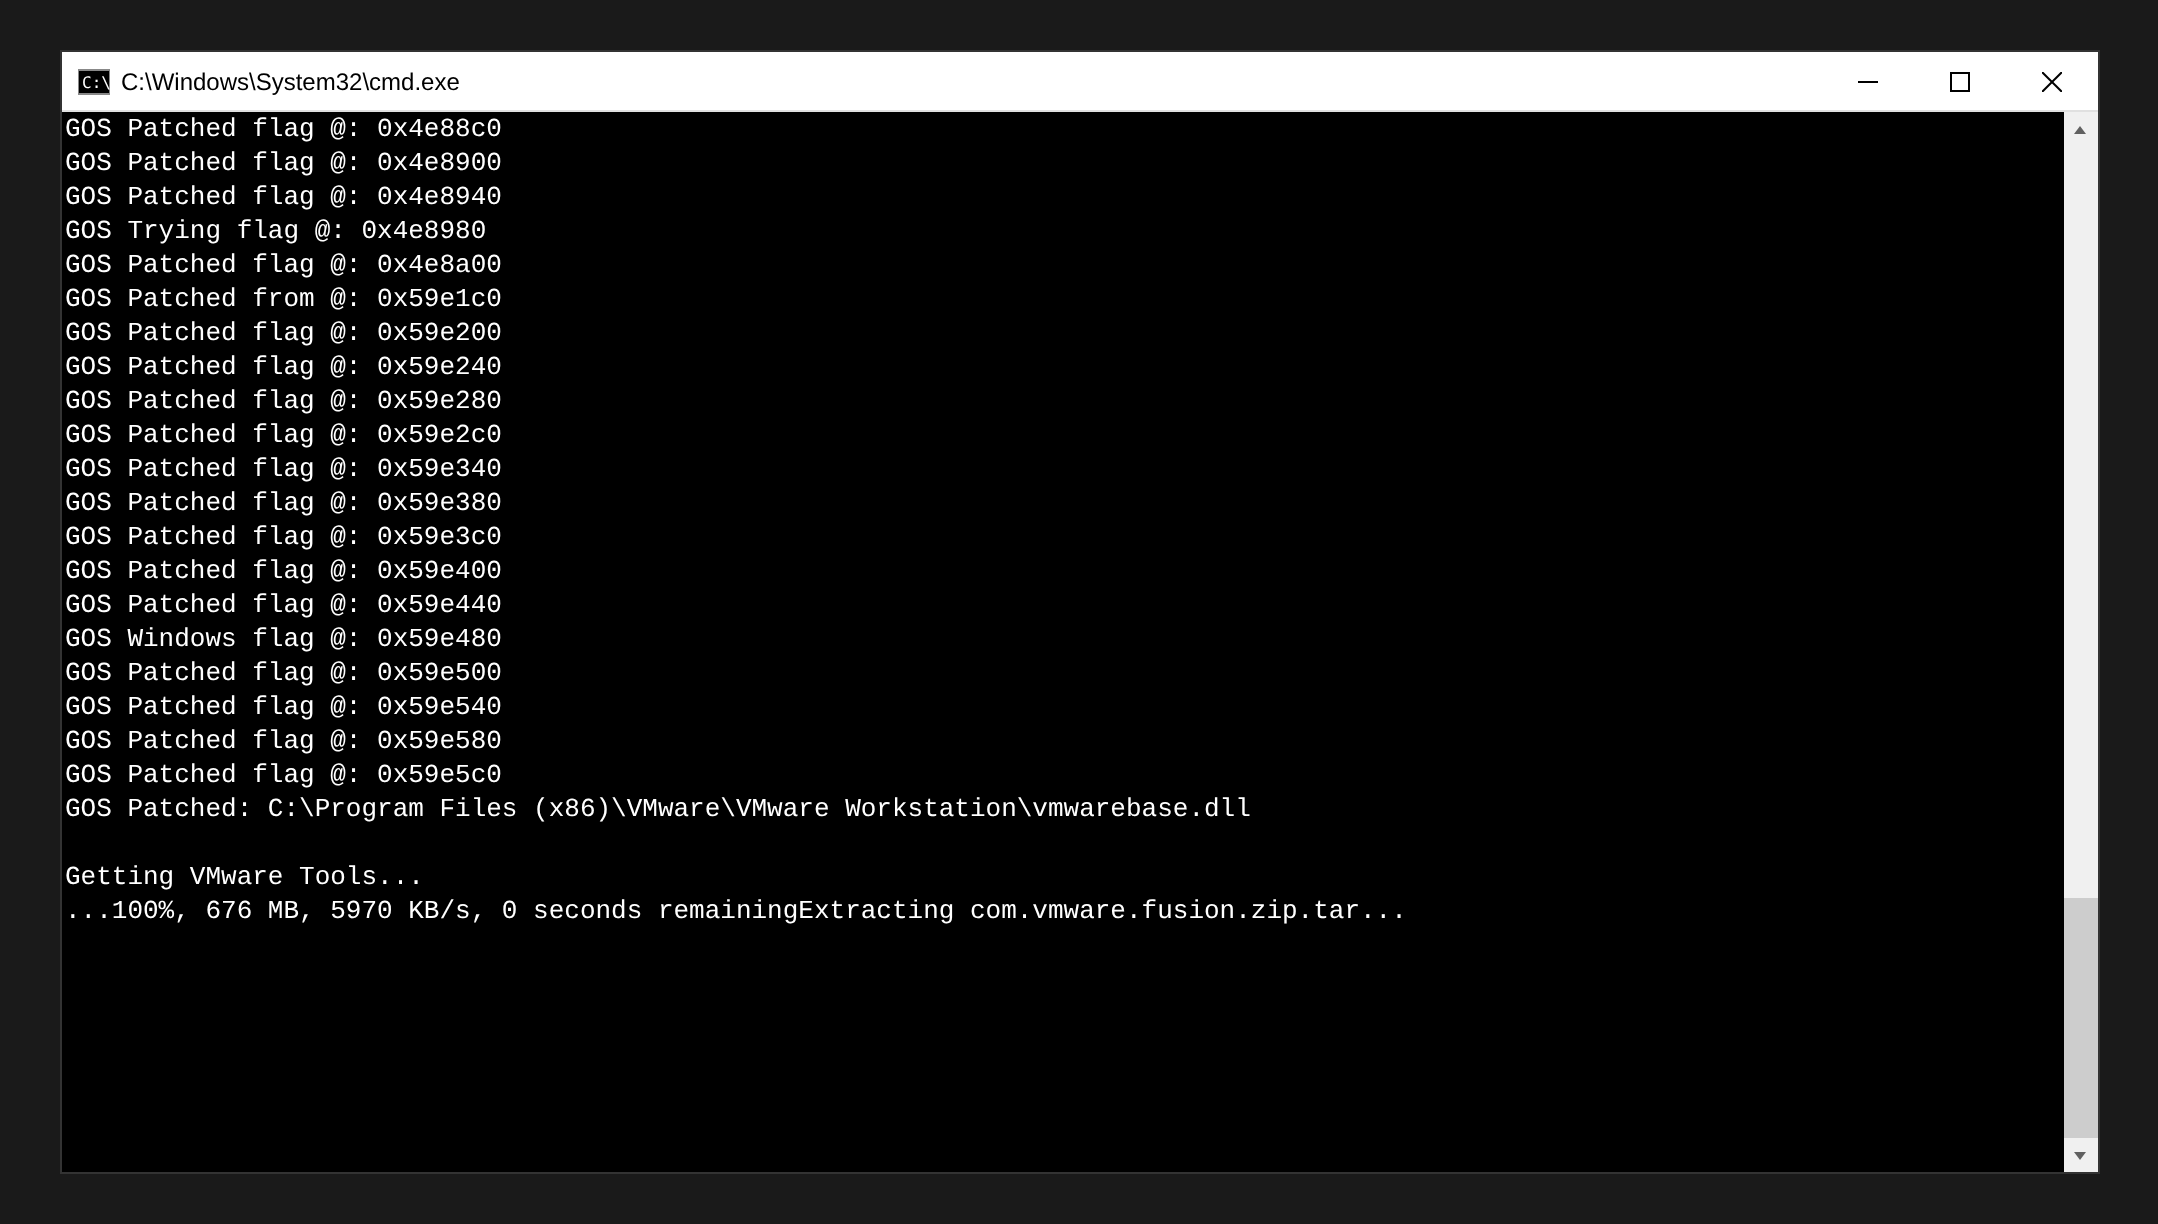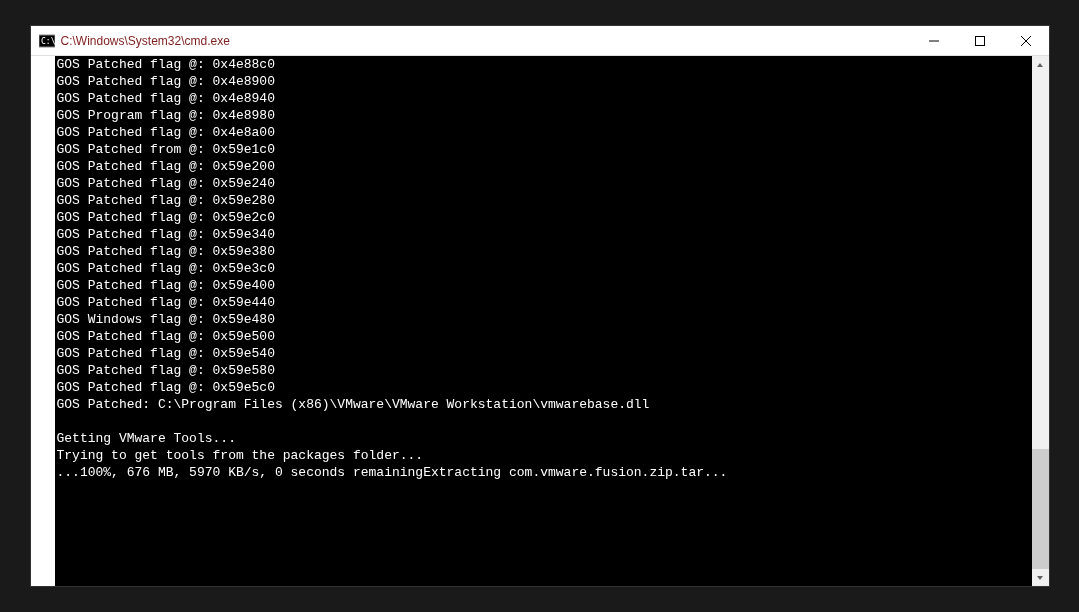--- a/index.html
+++ b/index.html
@@ -39,21 +39,21 @@
       display: inline-flex;
       align-items: center;
       justify-content: center;
     }
     .titlebar-icon svg {
       width: 16px;
       height: 16px;
     }
     .titlebar-text {
       font-size: 12px;
-      color: #7f1d1d;
+      color: #000000;
       font-family: 'Segoe UI', Tahoma, sans-serif;
       flex: 0 0 auto;
     }
     .titlebar-spacer {
       flex: 1;
     }
     .titlebar-controls {
       display: flex;
       height: 100%;
     }
@@ -74,21 +74,20 @@
       color: #ffffff;
       font-family: 'NSimSun', 'SimSun', Consolas, 'Courier New', monospace;
       font-size: 13px;
       line-height: 17px;
       white-space: pre;
     }
     .terminal-body {
       display: flex;
       flex: 1;
       overflow: hidden;
-      margin-left: 24px;
     }
     .terminal-lines {
       flex: 1;
       background: #000;
       padding: 0px 2px;
       overflow: hidden;
     }
     .scrollbar-track {
       width: 17px;
       background: #f0f0f0;
@@ -144,41 +143,40 @@
             <line x1="10" y1="0" x2="0" y2="10" stroke="#000" stroke-width="1"></line>
           </svg>
       </div>
     </div>
   </div>
   <div class="terminal-body">
     <div class="terminal-lines" id="terminal-lines">
     <div class="terminal-line">GOS Patched flag @: 0x4e88c0</div>
         <div class="terminal-line">GOS Patched flag @: 0x4e8900</div>
         <div class="terminal-line">GOS Patched flag @: 0x4e8940</div>
-        <div class="terminal-line">GOS Program flag @: 0x4e8980</div>
+        <div class="terminal-line">GOS Trying flag @: 0x4e8980</div>
         <div class="terminal-line">GOS Patched flag @: 0x4e8a00</div>
         <div class="terminal-line">GOS Patched from @: 0x59e1c0</div>
         <div class="terminal-line">GOS Patched flag @: 0x59e200</div>
         <div class="terminal-line">GOS Patched flag @: 0x59e240</div>
         <div class="terminal-line">GOS Patched flag @: 0x59e280</div>
         <div class="terminal-line">GOS Patched flag @: 0x59e2c0</div>
         <div class="terminal-line">GOS Patched flag @: 0x59e340</div>
         <div class="terminal-line">GOS Patched flag @: 0x59e380</div>
         <div class="terminal-line">GOS Patched flag @: 0x59e3c0</div>
         <div class="terminal-line">GOS Patched flag @: 0x59e400</div>
         <div class="terminal-line">GOS Patched flag @: 0x59e440</div>
         <div class="terminal-line">GOS Windows flag @: 0x59e480</div>
         <div class="terminal-line">GOS Patched flag @: 0x59e500</div>
         <div class="terminal-line">GOS Patched flag @: 0x59e540</div>
         <div class="terminal-line">GOS Patched flag @: 0x59e580</div>
         <div class="terminal-line">GOS Patched flag @: 0x59e5c0</div>
         <div class="terminal-line">GOS Patched: C:\Program Files (x86)\VMware\VMware Workstation\vmwarebase.dll</div>
         <div class="terminal-line">&nbsp;</div>
         <div class="terminal-line">Getting VMware Tools...</div>
-        <div class="terminal-line">Trying to get tools from the packages folder...</div>
         <div class="terminal-line">...100%, 676 MB, 5970 KB/s, 0 seconds remainingExtracting com.vmware.fusion.zip.tar...</div>
       </div>
     <div class="scrollbar-track">
       <div class="scrollbar-arrow up">
         <svg viewBox="0 0 8 8">
             <path d="M4 2 L7 6 L1 6 Z"></path>
           </svg>
       </div>
       <div class="scrollbar-thumb-inner"></div>
       <div class="scrollbar-arrow down">

